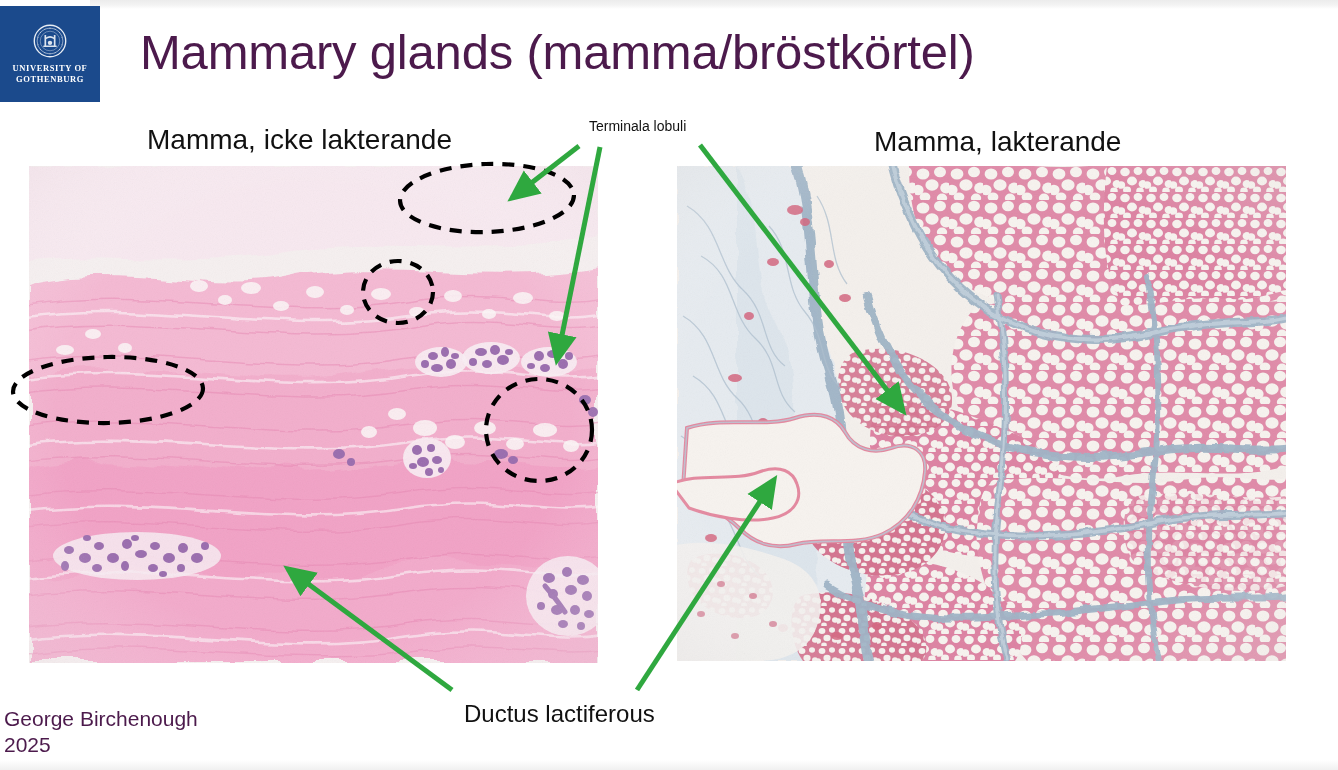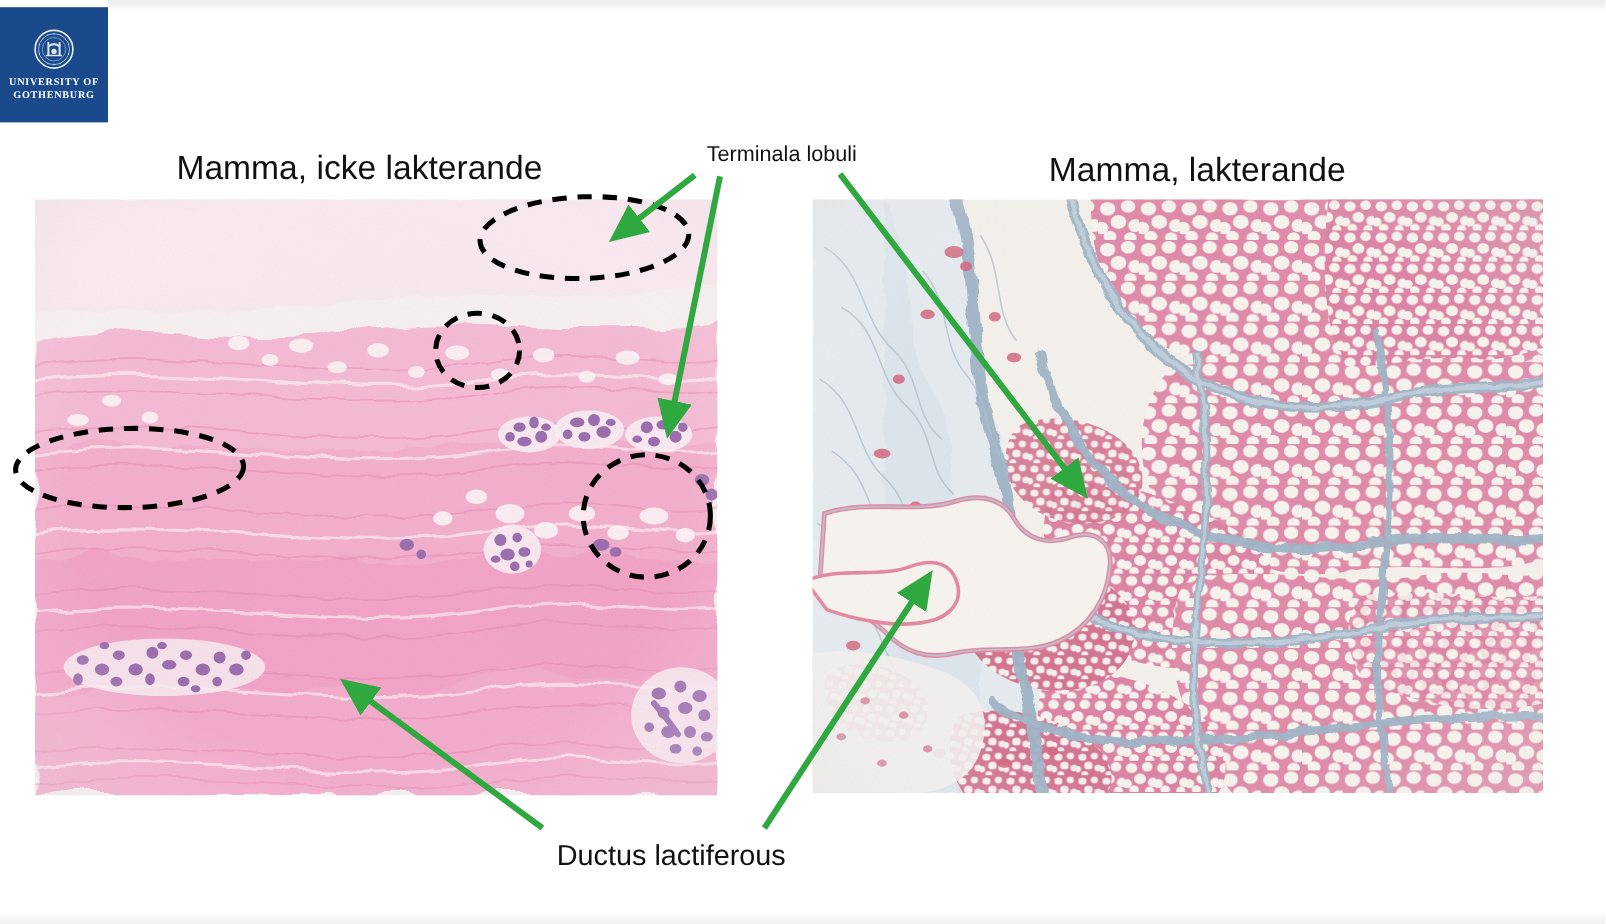--- a/index.html
+++ b/index.html
@@ -23,21 +23,21 @@
     pointer-events:none;
   }
   .bottom-band{
     position:absolute;left:0;bottom:0;width:1338px;height:10px;
     background:linear-gradient(0deg,#f0f0f0 0%,#ffffff 100%);
     pointer-events:none;
   }
 
   
   .logo{
-    position:absolute;left:0;top:6px;width:90px;height:96px;
+    position:absolute;left:0;top:6px;width:100px;height:96px;
     background:#1b4a8c;
     display:flex;flex-direction:column;align-items:center;justify-content:center;
   }
   .logo .seal{width:34px;height:34px;margin-bottom:5px;display:block;}
   .logo .ltext{
     color:#ffffff;font-family:"Liberation Serif",serif;
     font-size:8.5px;font-weight:700;letter-spacing:.6px;text-align:center;
     line-height:11px;
   }
 
@@ -47,21 +47,21 @@
     font-size:49px;line-height:60px;
     color:#4c1a4c;
     white-space:nowrap;
     letter-spacing:-0.2px;
   }
 
   
   .cap{position:absolute;font-size:28px;color:#111;white-space:nowrap;}
   #cap-left{left:147px;top:124px;}
   #cap-right{left:862px;top:126px;margin-left:12px;}
-  #cap-lobuli{left:589px;top:118px;font-size:18px;}
+  #cap-lobuli{left:589px;top:118px;font-size:14px;}
   #cap-ductus{left:464px;top:700px;font-size:24px;}
 
   
   .footer{
     position:absolute;left:4px;top:706px;
     color:#4c1a4c;font-size:21px;line-height:26px;
   }
   .footer div{white-space:nowrap;}
 
   
@@ -109,20 +109,21 @@
         <circle cx="9" cy="10" r="0.6"></circle>
           <circle cx="14" cy="6.4" r="0.6"></circle>
       </g>
     </svg>
     <div class="ltext">
       <div>UNIVERSITY OF</div>
       <div>GOTHENBURG</div>
     </div>
   </div>
 
+  <div class="title">Mammary glands (mamma/bröstkörtel)</div>
 
   <div class="cap" id="cap-left">Mamma, icke lakterande</div>
   <div class="cap" id="cap-right">Mamma, lakterande</div>
   <div class="cap" id="cap-lobuli">Terminala lobuli</div>
   <div class="cap" id="cap-ductus">Ductus lactiferous</div>
 
   <div class="micro" id="img-left">
     <svg viewBox="0 0 569 497" preserveAspectRatio="none">
       <defs>
         <filter id="gr1">
@@ -514,14 +515,18 @@
 
     <g stroke="#2fa83f" stroke-width="5" fill="none" marker-end="url(#ah)">
       <line x1="579" y1="146" x2="512" y2="198"></line>
       <line x1="600" y1="147" x2="557" y2="360"></line>
       <line x1="700" y1="145" x2="903" y2="411"></line>
       <line x1="452" y1="690" x2="288" y2="569"></line>
       <line x1="637" y1="690" x2="774" y2="480"></line>
     </g>
   </svg>
 
+  <div class="footer">
+    <div>George Birchenough</div>
+    <div>2025</div>
+  </div>
 
 </div>
 
 </body></html>

